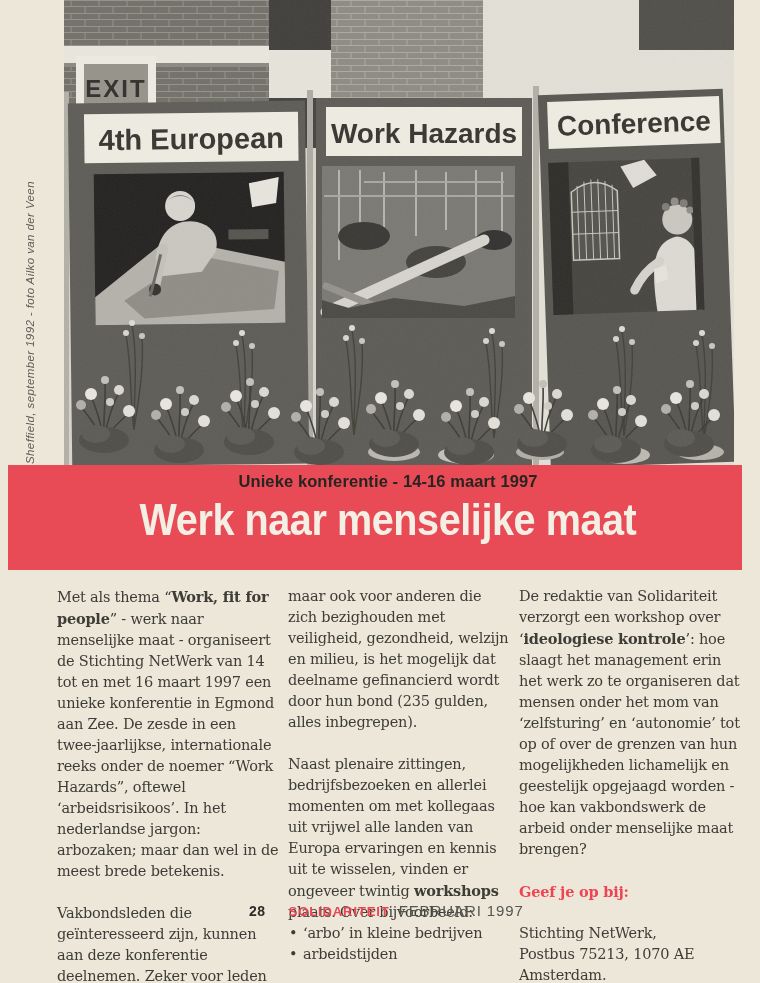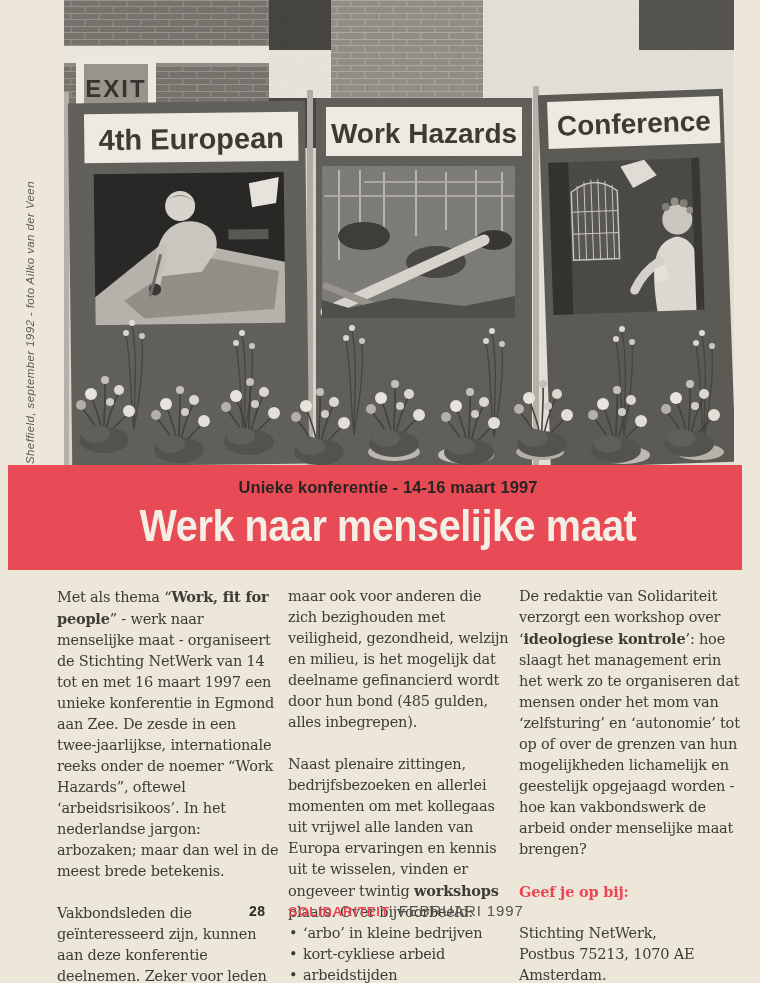--- a/index.html
+++ b/index.html
@@ -23,21 +23,21 @@
   
   .photo { position:absolute; left:64px; top:0; width:670px; height:465px;text-decoration:underline; }
 
   
   .red-banner {
     position:absolute; left:8px; top:465px; width:734px; height:105px;
     background: var(--banner_red, #e84a56);
     text-align:center;
   }
   .kicker {
-    padding-top:13px; margin-left:26px;
+    padding-top:7px; margin-left:26px;
     font-family:"Liberation Sans", sans-serif;
     font-weight:bold; font-size:16.5px; letter-spacing:0.1px;
     color:#262521;
   }
   .main-title {
     margin-top:3px; margin-left:26px;
     font-family:"Liberation Sans", sans-serif;
     font-weight:bold; font-size:45px; letter-spacing:-0.5px;
     color:#f3efe4;
     transform:scaleX(0.88); transform-origin:50% 50%;
@@ -226,25 +226,24 @@
     <div class="kicker">Unieke konferentie - 14-16 maart 1997</div>
     <div class="main-title">Werk naar menselijke maat</div>
   </div>
 
   <div class="article">
     <div class="col">
       <p><span>Met als thema “</span><span class="b">Work, fit for people</span><span>” - werk naar menselijke maat - organiseert de Stichting NetWerk van 14 tot en met 16 maart 1997 een unieke konferentie in Egmond aan Zee. De zesde in een twee-jaarlijkse, internationale reeks onder de noemer “Work Hazards”, oftewel ‘arbeidsrisikoos’. In het nederlandse jargon: arbozaken; maar dan wel in de meest brede betekenis.</span></p>
       <p>Vakbondsleden die geïnteresseerd zijn, kunnen aan deze konferentie deelnemen. Zeker voor leden van bijvoorbeeld vgw-kommissies,</p>
     </div>
     <div class="col">
-      <p>maar ook voor anderen die zich bezighouden met veiligheid, gezondheid, welzijn en milieu, is het mogelijk dat deelname gefinancierd wordt door hun bond (485 gulden, alles inbegrepen).</p>
+      <p>maar ook voor anderen die zich bezighouden met veiligheid, gezondheid, welzijn en milieu, is het mogelijk dat deelname gefinancierd wordt door hun bond (235 gulden, alles inbegrepen).</p>
       <p style="margin-bottom:0;"><span>Naast plenaire zittingen, bedrijfsbezoeken en allerlei momenten om met kollegaas uit vrijwel alle landen van Europa ervaringen en kennis uit te wisselen, vinden er ongeveer twintig </span><span class="b">workshops</span><span> plaats. Over bijvoorbeeld:</span></p>
       <ul>
         <li>‘arbo’ in kleine bedrijven</li>
-        <li>kort-cykliese arbeid</li>
         <li>arbeidstijden</li>
 
       </ul>
     </div>
     <div class="col">
       <p><span>De redaktie van Solidariteit verzorgt een workshop over ‘</span><span class="b">ideologiese kontrole</span><span>’: hoe slaagt het management erin het werk zo te organiseren dat mensen onder het mom van ‘zelfsturing’ en ‘autonomie’ tot op of over de grenzen van hun mogelijkheden lichamelijk en geestelijk opgejaagd worden - hoe kan vakbondswerk de arbeid onder menselijke maat brengen?</span></p>
       <p class="red-heading">Geef je op bij:</p>
       <div class="contact-line">Stichting NetWerk,</div>
       <div class="contact-line">Postbus 75213, 1070 AE Amsterdam.</div>
 

